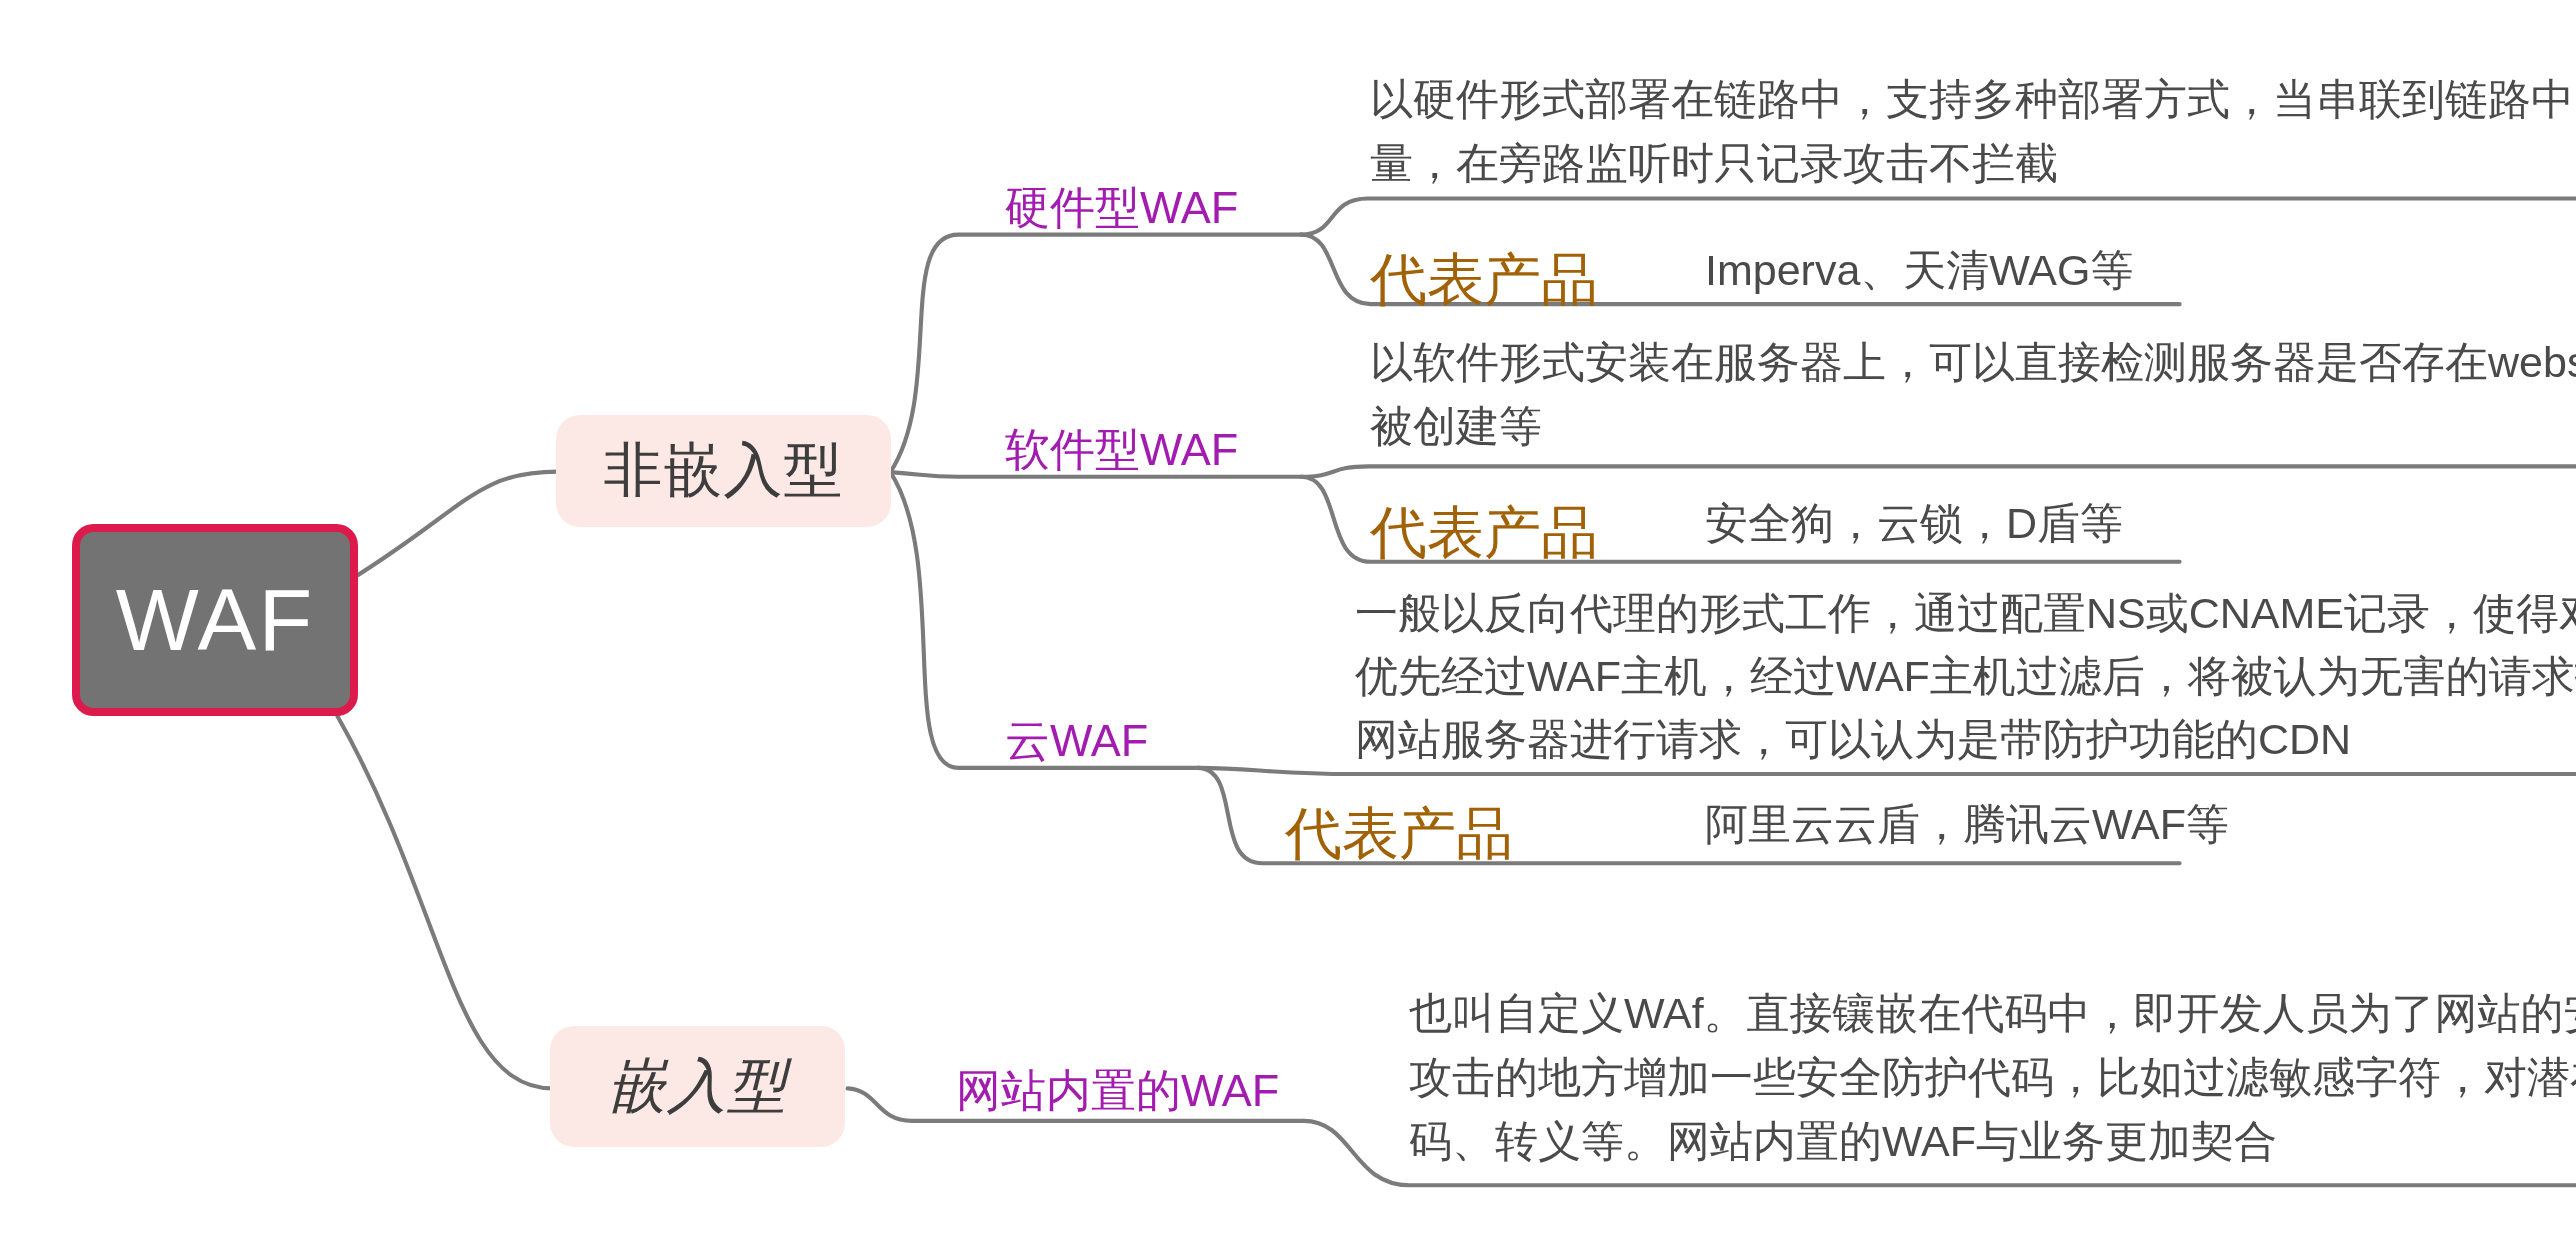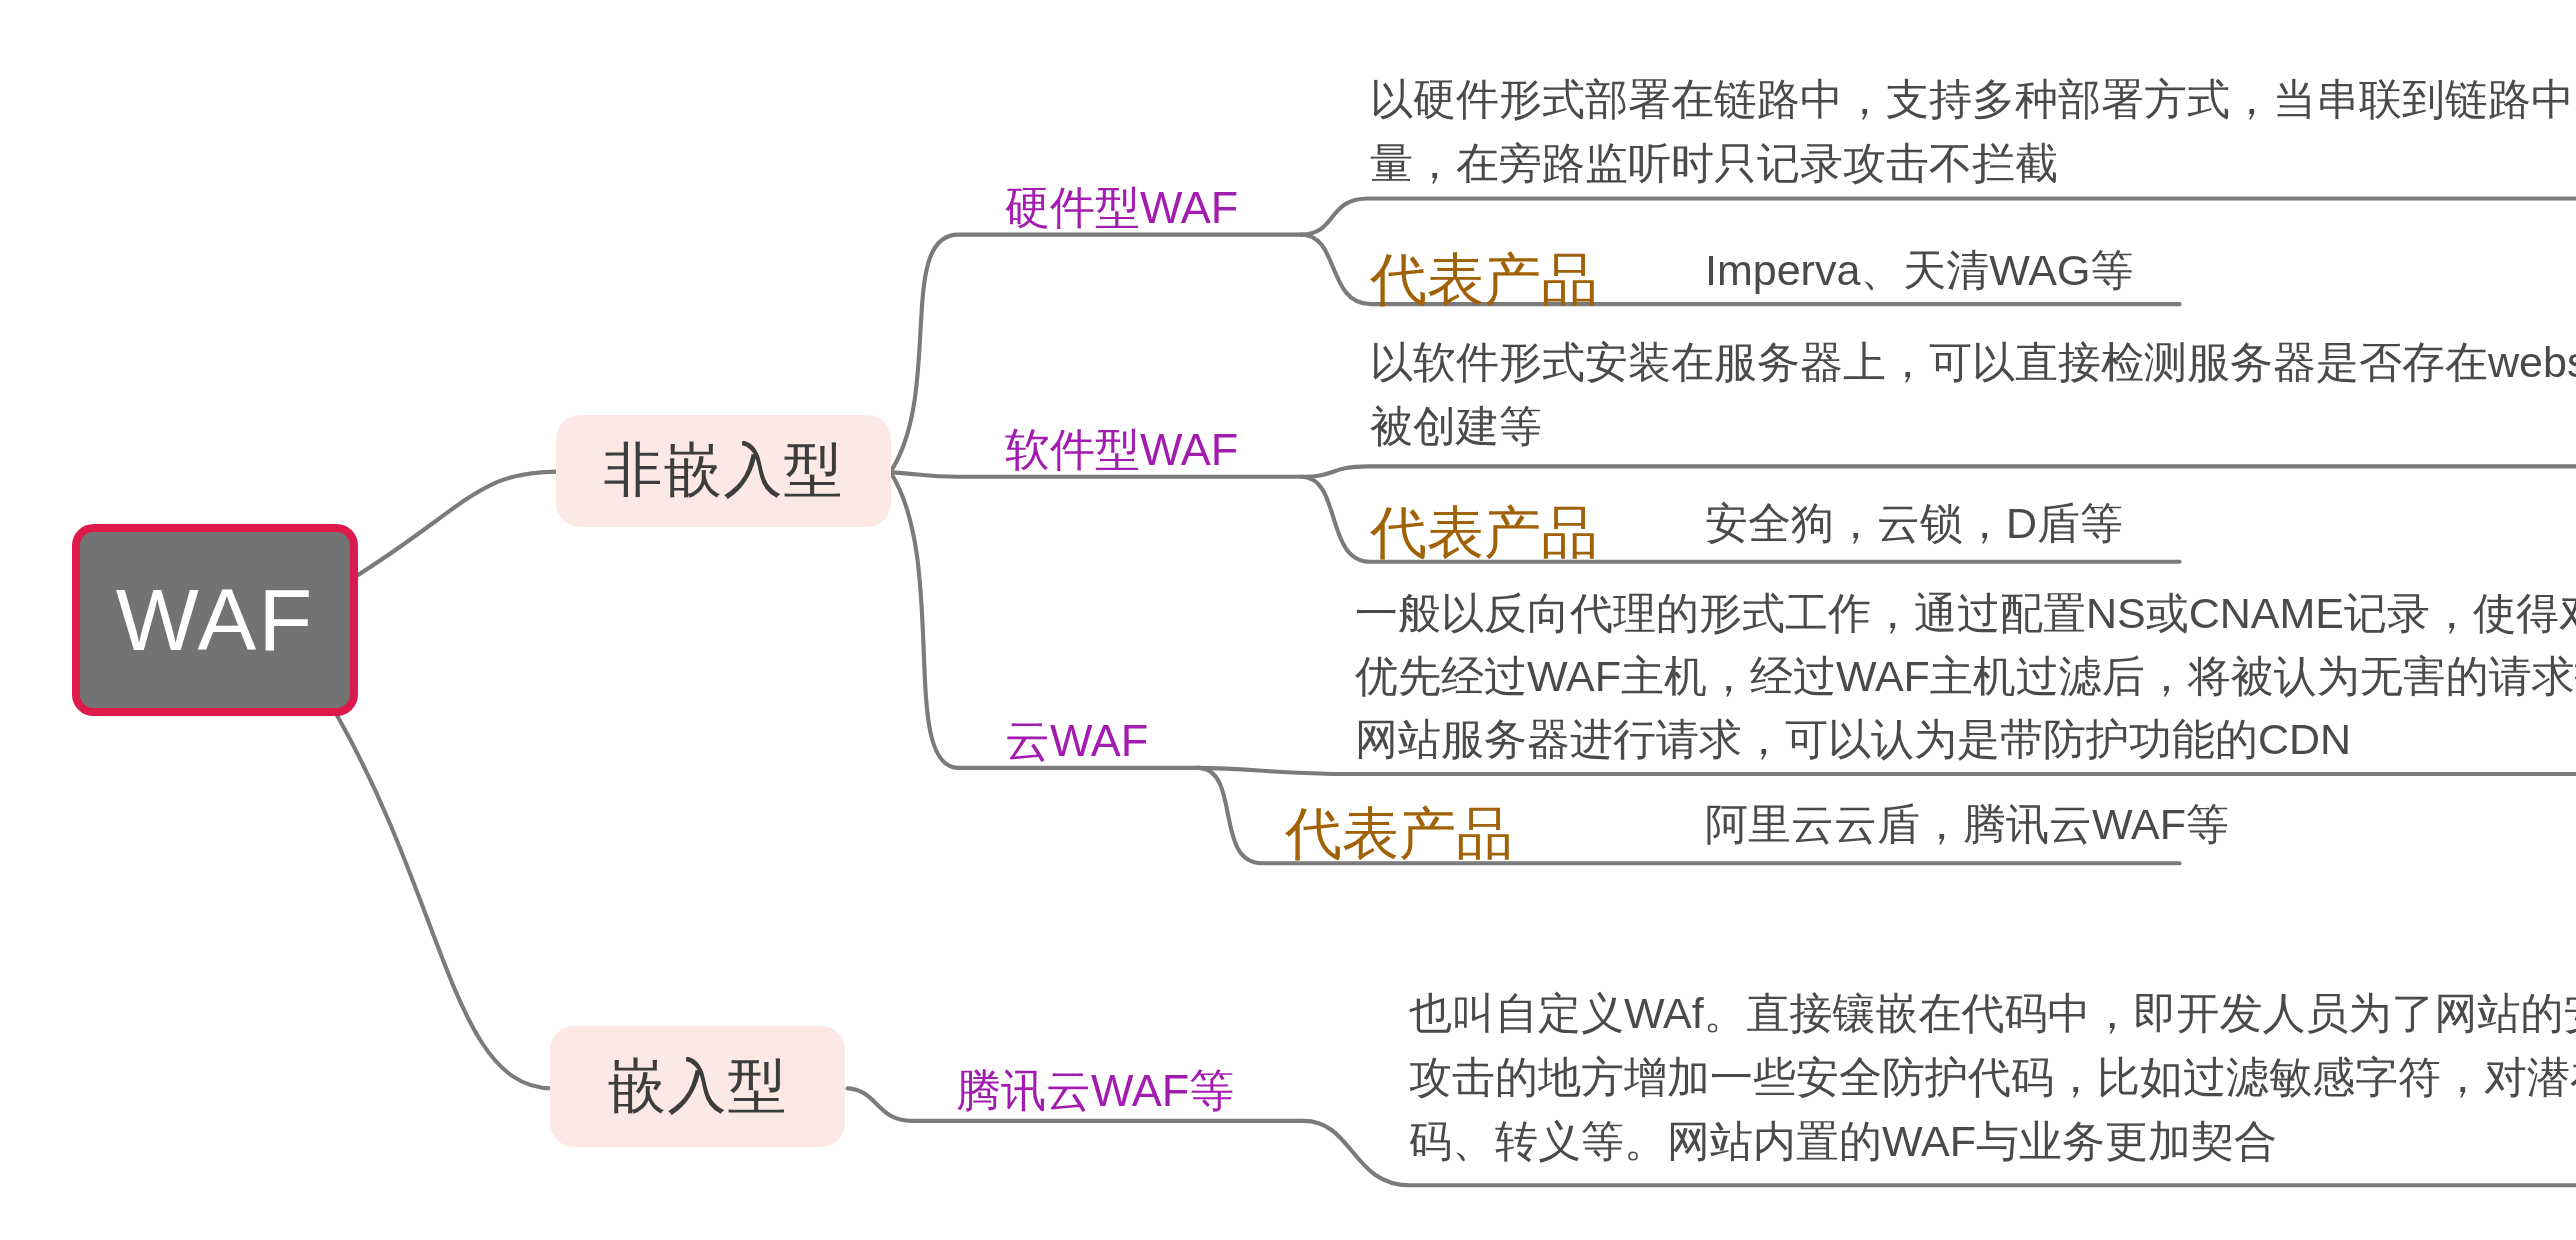--- a/index.html
+++ b/index.html
@@ -13,21 +13,21 @@
   .topic{position:absolute;display:flex;align-items:center;justify-content:center;box-sizing:border-box;}
   .root-topic{
     left:72px;top:524px;width:286px;height:192px;
     background:#737373;border:8.2px solid #DC1A4C;border-radius:21.6px;
     color:#ffffff;font-size:88px;letter-spacing:2.1px;
   }
   .branch-topic{
     background:#FCE9E5;border-radius:24px;color:#3d3d3d;font-size:59px;letter-spacing:1px;
   }
   .branch-topic.non-embedded{left:556px;top:415px;width:335px;height:112px;}
-  .branch-topic.embedded{left:550px;top:1026px;width:295px;height:121px;}
+  .branch-topic.embedded{left:550px;top:1026px;width:295px;height:121px;font-style:italic;}
   .leaf-label{position:absolute;font-size:45px;color:#a21caf;white-space:nowrap;}
   .desc{position:absolute;font-size:43px;line-height:64px;color:#4a4a4a;white-space:pre-line;}
   .desc.cloud{line-height:63px;}
   .prod-label{position:absolute;font-size:57px;color:#a16207;white-space:nowrap;}
   .prod-value{position:absolute;font-size:43px;color:#4a4a4a;white-space:nowrap;}
 </style>
 </head>
 <body>
 
 <div id="stage">
@@ -77,19 +77,19 @@
   <div class="prod-label" style="left:1370px;top:495px;">代表产品</div>
   <div class="prod-value" style="left:1705px;top:495px;">安全狗，云锁，D盾等</div>
 
   <div class="leaf-label" style="left:1005px;top:711px;text-align:right;">云WAF</div>
   <div class="desc cloud" style="left:1355px;top:582px;">一般以反向代理的形式工作，通过配置NS或CNAME记录，使得对网站的请求报文
 优先经过WAF主机，经过WAF主机过滤后，将被认为无害的请求报文再发送给实际
 网站服务器进行请求，可以认为是带防护功能的CDN</div>
   <div class="prod-label" style="left:1285px;top:796px;">代表产品</div>
   <div class="prod-value" style="left:1705px;top:796px;text-align:right;">阿里云云盾，腾讯云WAF等</div>
 
-  <div class="leaf-label" style="left:956px;top:1061px;">腾讯云WAF等</div>
+  <div class="leaf-label" style="left:956px;top:1061px;">网站内置的WAF</div>
   <div class="desc" style="left:1409px;top:981px;">也叫自定义WAf。直接镶嵌在代码中，即开发人员为了网站的安全，会在可能遭受
 攻击的地方增加一些安全防护代码，比如过滤敏感字符，对潜在的威胁字符进行编
 码、转义等。网站内置的WAF与业务更加契合</div>
 
 </div>
 
 
 </body></html>

